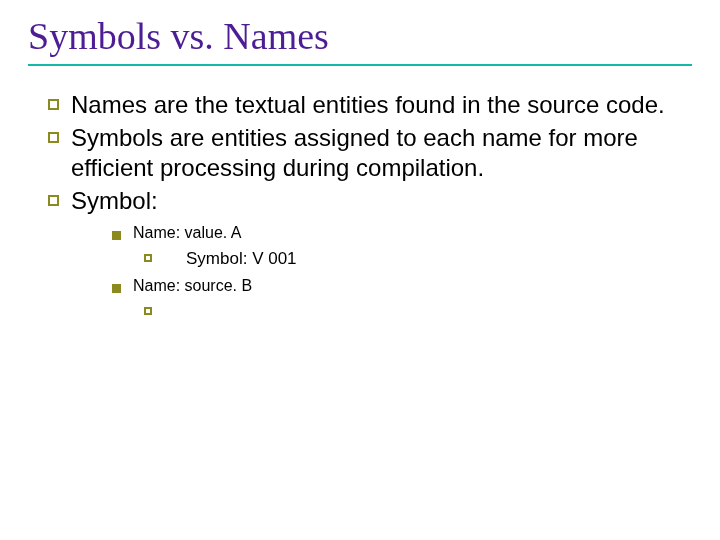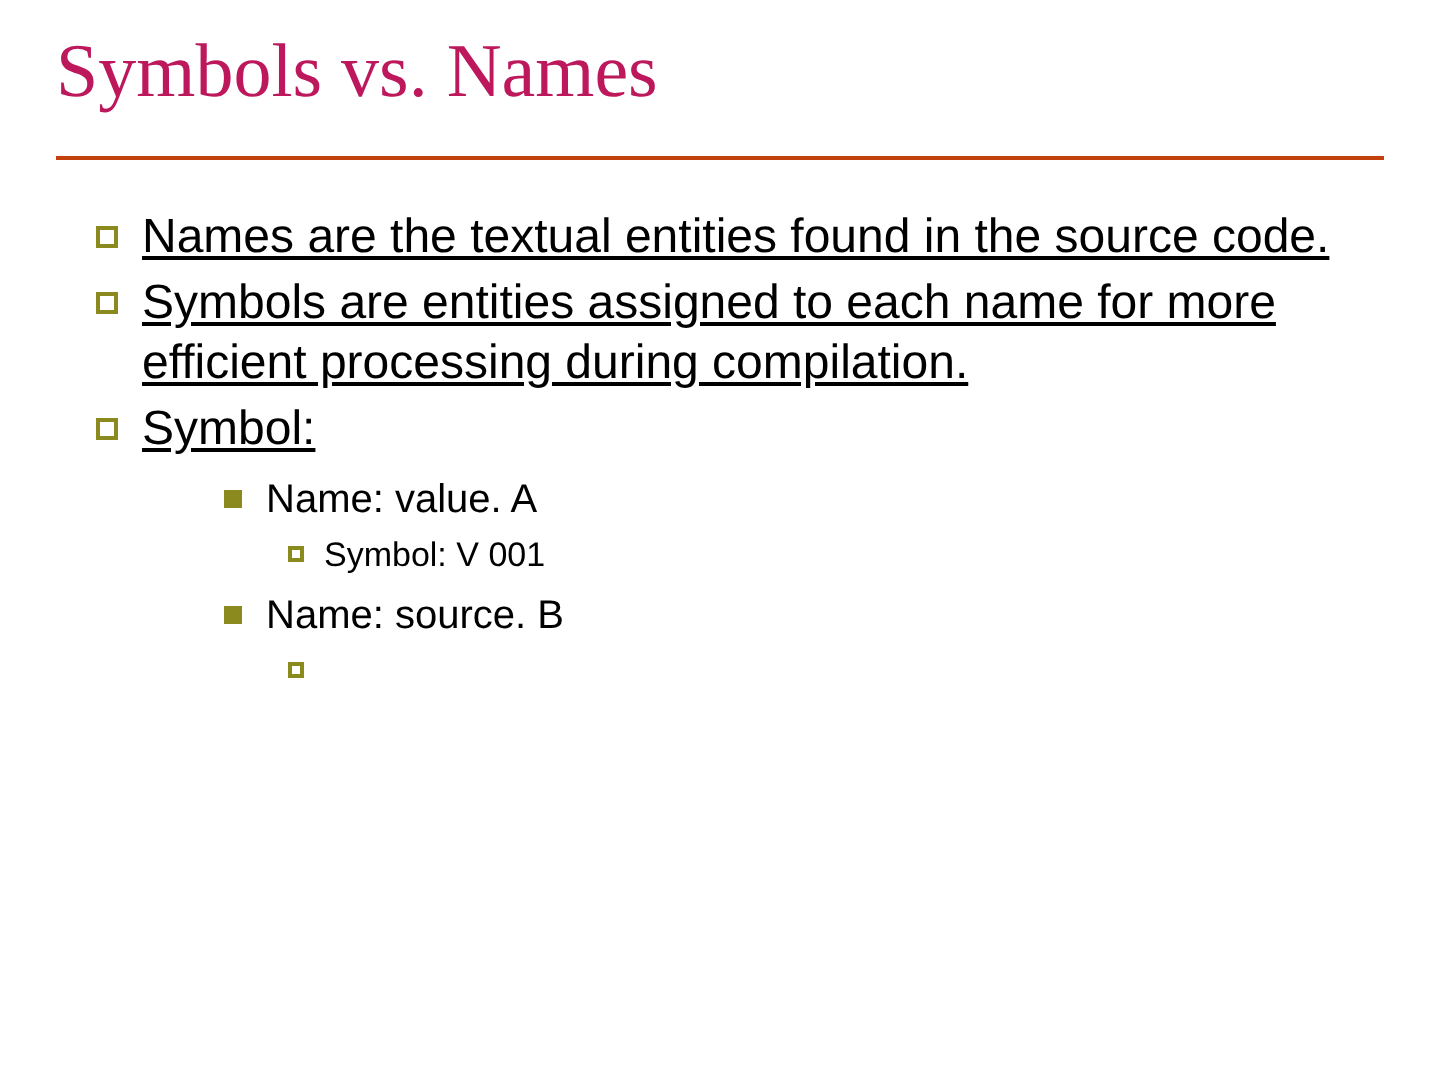--- a/index.html
+++ b/index.html
@@ -12,23 +12,23 @@
     overflow: hidden;
     position: relative;
   }
   .slide {
     padding: 14px 28px 0 28px;
   }
   .title {
     font-family: Georgia, 'Times New Roman', serif;
     font-size: 38px;
     font-weight: 400;
-    color: #be185d;
-    padding-bottom: 20px;
-    border-bottom: 2px solid #c2410c;
+    color: #4c1d95;
+    padding-bottom: 6px;
+    border-bottom: 2px solid #14b8a6;
     margin-bottom: 24px;
   }
   .level1 {
     margin-left: 20px;
   }
   .item1 {
     display: flex;
     align-items: flex-start;
     margin-bottom: 2px;
   }
@@ -36,51 +36,51 @@
     width: 11px;
     height: 11px;
     border: 2px solid #8a8a1f;
     flex: 0 0 11px;
     margin-top: 9px;
     margin-right: 12px;
   }
   .text1 {
     font-size: 24px;
     line-height: 1.28;
-    text-decoration: underline;
   }
   .level2 {
     margin-left: 64px;
     margin-top: 6px;
   }
   .item2 {
     display: flex;
     align-items: flex-start;
     margin-bottom: 2px;
   }
   .bullet-n {
     width: 9px;
     height: 9px;
     background: #8a8a1f;
     flex: 0 0 9px;
     margin-top: 8px;
     margin-right: 12px;
   }
   .text2 {
-    font-size: 20px;
+    font-size: 16px;
     line-height: 1.3;
   }
   .level3 {
     margin-left: 32px;
     margin-top: 4px;
     margin-bottom: 6px;
   }
   .item3 {
     display: flex;
     align-items: flex-start;
+    gap: 24px;
   }
   .bullet-p3 {
     width: 8px;
     height: 8px;
     border: 2px solid #8a8a1f;
     flex: 0 0 8px;
     margin-top: 6px;
     margin-right: 10px;
   }
   .text3 {

